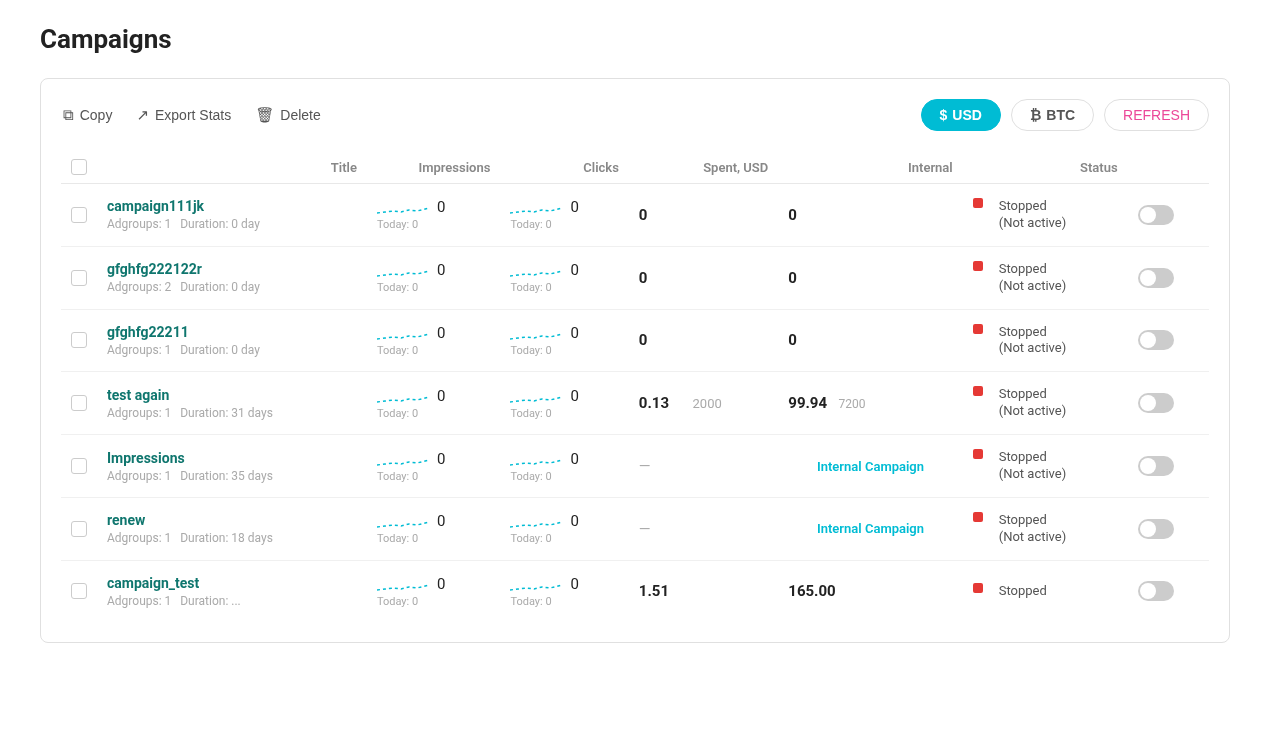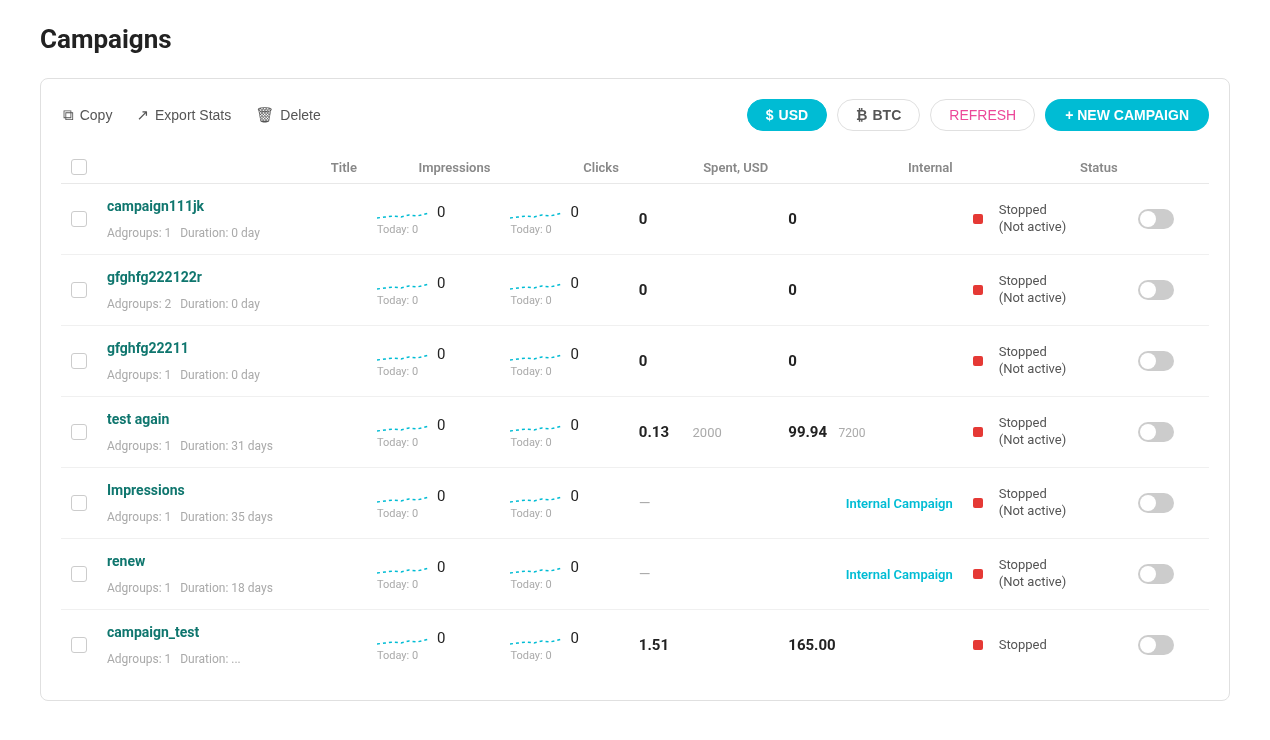--- a/index.html
+++ b/index.html
@@ -113,21 +113,21 @@
       vertical-align: middle;
     }
     .campaign-name {
       font-weight: 700;
       color: #0f766e;
       font-size: 14px;
     }
     .campaign-meta {
       font-size: 12px;
       color: #aaa;
-      margin-top: 12px;
+      margin-top: 3px;
     }
     .metric-cell {
       display: flex;
       flex-direction: column;
       align-items: flex-start;
       gap: 2px;
     }
     .metric-main {
       display: flex;
       align-items: center;
@@ -169,29 +169,29 @@
     }
     .balance-secondary {
       font-size: 12px;
       color: #aaa;
       margin-left: 8px;
     }
     .internal-campaign {
       color: #00bcd4;
       font-weight: 600;
       font-size: 13px;
-      text-align: right;
+      text-align: center;
     }
     .dash-value {
       color: #aaa;
       font-size: 15px;
     }
     .status-cell {
       display: flex;
-      align-items: center;
+      align-items: flex-start;
       gap: 16px;
       white-space: nowrap;
     }
     .status-dot {
       width: 10px;
       height: 10px;
       background: #e53935;
       border-radius: 2px;
       flex-shrink: 0;
     }
@@ -262,21 +262,20 @@
       <div class="toolbar-right">
         <button class="currency-btn active">
           <span>$</span>
           <span>USD</span>
         </button>
         <button class="currency-btn">
           <span class="btc-icon">₿</span>
           <span>BTC</span>
         </button>
         <button class="refresh-btn">REFRESH</button>
-        <button class="new-campaign-btn">+ NEW CAMPAIGN</button>
       </div>
     </div>
 
     <table>
       <thead>
         <tr>
           <th>
               <div class="checkbox-cell">
                 <div class="cb"></div>
               </div>

